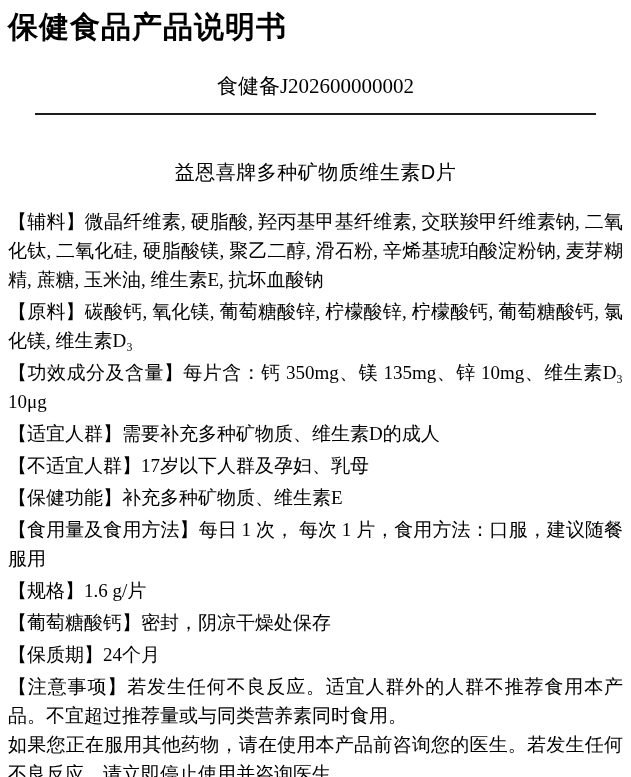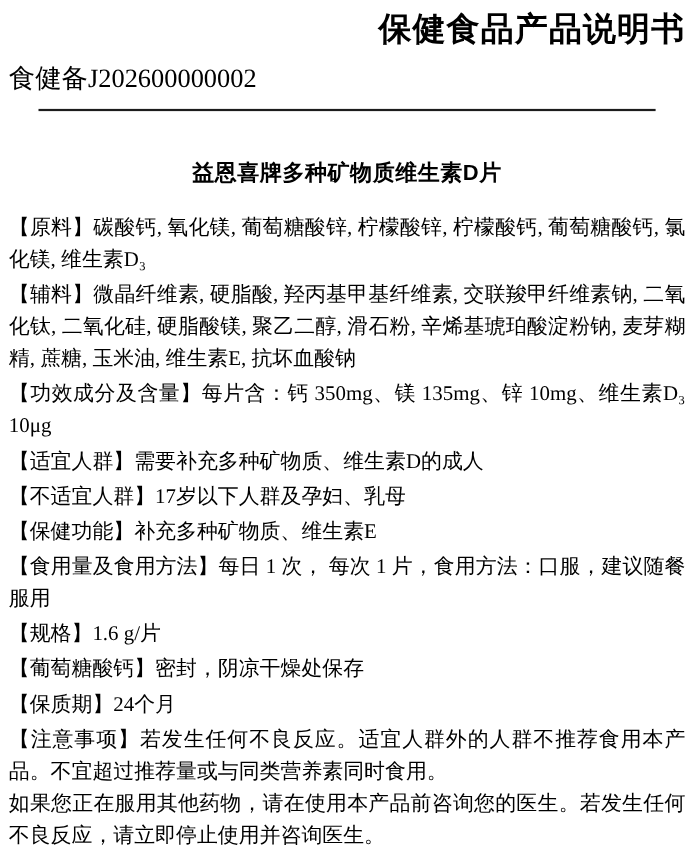--- a/index.html
+++ b/index.html
@@ -13,46 +13,46 @@
     width: 631px;
     height: 777px;
     margin: 0 auto;
     background: #ffffff;
     overflow: hidden;
     box-sizing: border-box;
     padding: 0 8px;
   }
   .doc-title {
     margin: 8px 0 0 0;
-    text-align: right;
+    text-align: left;
     font-family: "Liberation Sans", "DejaVu Sans", sans-serif;
     font-weight: bold;
     font-size: 30px;
     line-height: 38px;
     letter-spacing: 1px;
   }
   .reg {
-    margin-top: 14px;
-    text-align: left;
+    margin-top: 28px;
+    text-align: center;
     font-family: "Liberation Serif", "DejaVu Serif", serif;
-    font-size: 24px;
+    font-size: 21px;
     line-height: 24px;
     padding-right: 0px;
   }
   .divider {
     border: none;
     border-top: 2px solid #1c1c1c;
     width: 561px;
     margin: 15px auto 0 auto;
   }
   .product {
     margin: 44px 0 0 0;
     text-align: center;
     font-family: "Liberation Sans", "DejaVu Sans", sans-serif;
-    font-weight: bold;
+    font-weight: normal;
     font-size: 20px;
     line-height: 26px;
     letter-spacing: 0.5px;
   }
   .doc-body {
     margin-top: 22px;
     font-family: "Liberation Serif", "DejaVu Serif", serif;
     font-size: 19px;
     line-height: 29px;
     text-align: justify;
@@ -75,23 +75,23 @@
   <h1 class="doc-title">保健食品产品说明书</h1>
 
   <div class="reg">食健备J202600000002</div>
 
   <hr class="divider">
 
   <h2 class="product">益恩喜牌多种矿物质维生素D片</h2>
 
   <div class="doc-body">
 
+    <p class="para"><span class="sec-label">【辅料】</span><span class="sec-content">微晶纤维素, 硬脂酸, 羟丙基甲基纤维素, 交联羧甲纤维素钠, 二氧化钛, 二氧化硅, 硬脂酸镁, 聚乙二醇, 滑石粉, 辛烯基琥珀酸淀粉钠, 麦芽糊精, 蔗糖, 玉米油, 维生素E, 抗坏血酸钠</span></p>
+
     <p class="para"><span class="sec-label">【原料】</span><span class="sec-content">碳酸钙, 氧化镁, 葡萄糖酸锌, 柠檬酸锌, 柠檬酸钙, 葡萄糖酸钙, 氯化镁, 维生素D₃</span></p>
-
-    <p class="para"><span class="sec-label">【辅料】</span><span class="sec-content">微晶纤维素, 硬脂酸, 羟丙基甲基纤维素, 交联羧甲纤维素钠, 二氧化钛, 二氧化硅, 硬脂酸镁, 聚乙二醇, 滑石粉, 辛烯基琥珀酸淀粉钠, 麦芽糊精, 蔗糖, 玉米油, 维生素E, 抗坏血酸钠</span></p>
 
     <p class="para"><span class="sec-label">【功效成分及含量】</span><span class="sec-content">每片含：钙 350mg、镁 135mg、锌 10mg、维生素D₃ 10μg</span></p>
 
     <p class="para"><span class="sec-label">【适宜人群】</span><span class="sec-content">需要补充多种矿物质、维生素D的成人</span></p>
 
     <p class="para"><span class="sec-label">【不适宜人群】</span><span class="sec-content">17岁以下人群及孕妇、乳母</span></p>
 
     <p class="para"><span class="sec-label">【保健功能】</span><span class="sec-content">补充多种矿物质、维生素E</span></p>
 
     <p class="para"><span class="sec-label">【食用量及食用方法】</span><span class="sec-content">每日 1 次， 每次 1 片，食用方法：口服，建议随餐服用</span></p>

